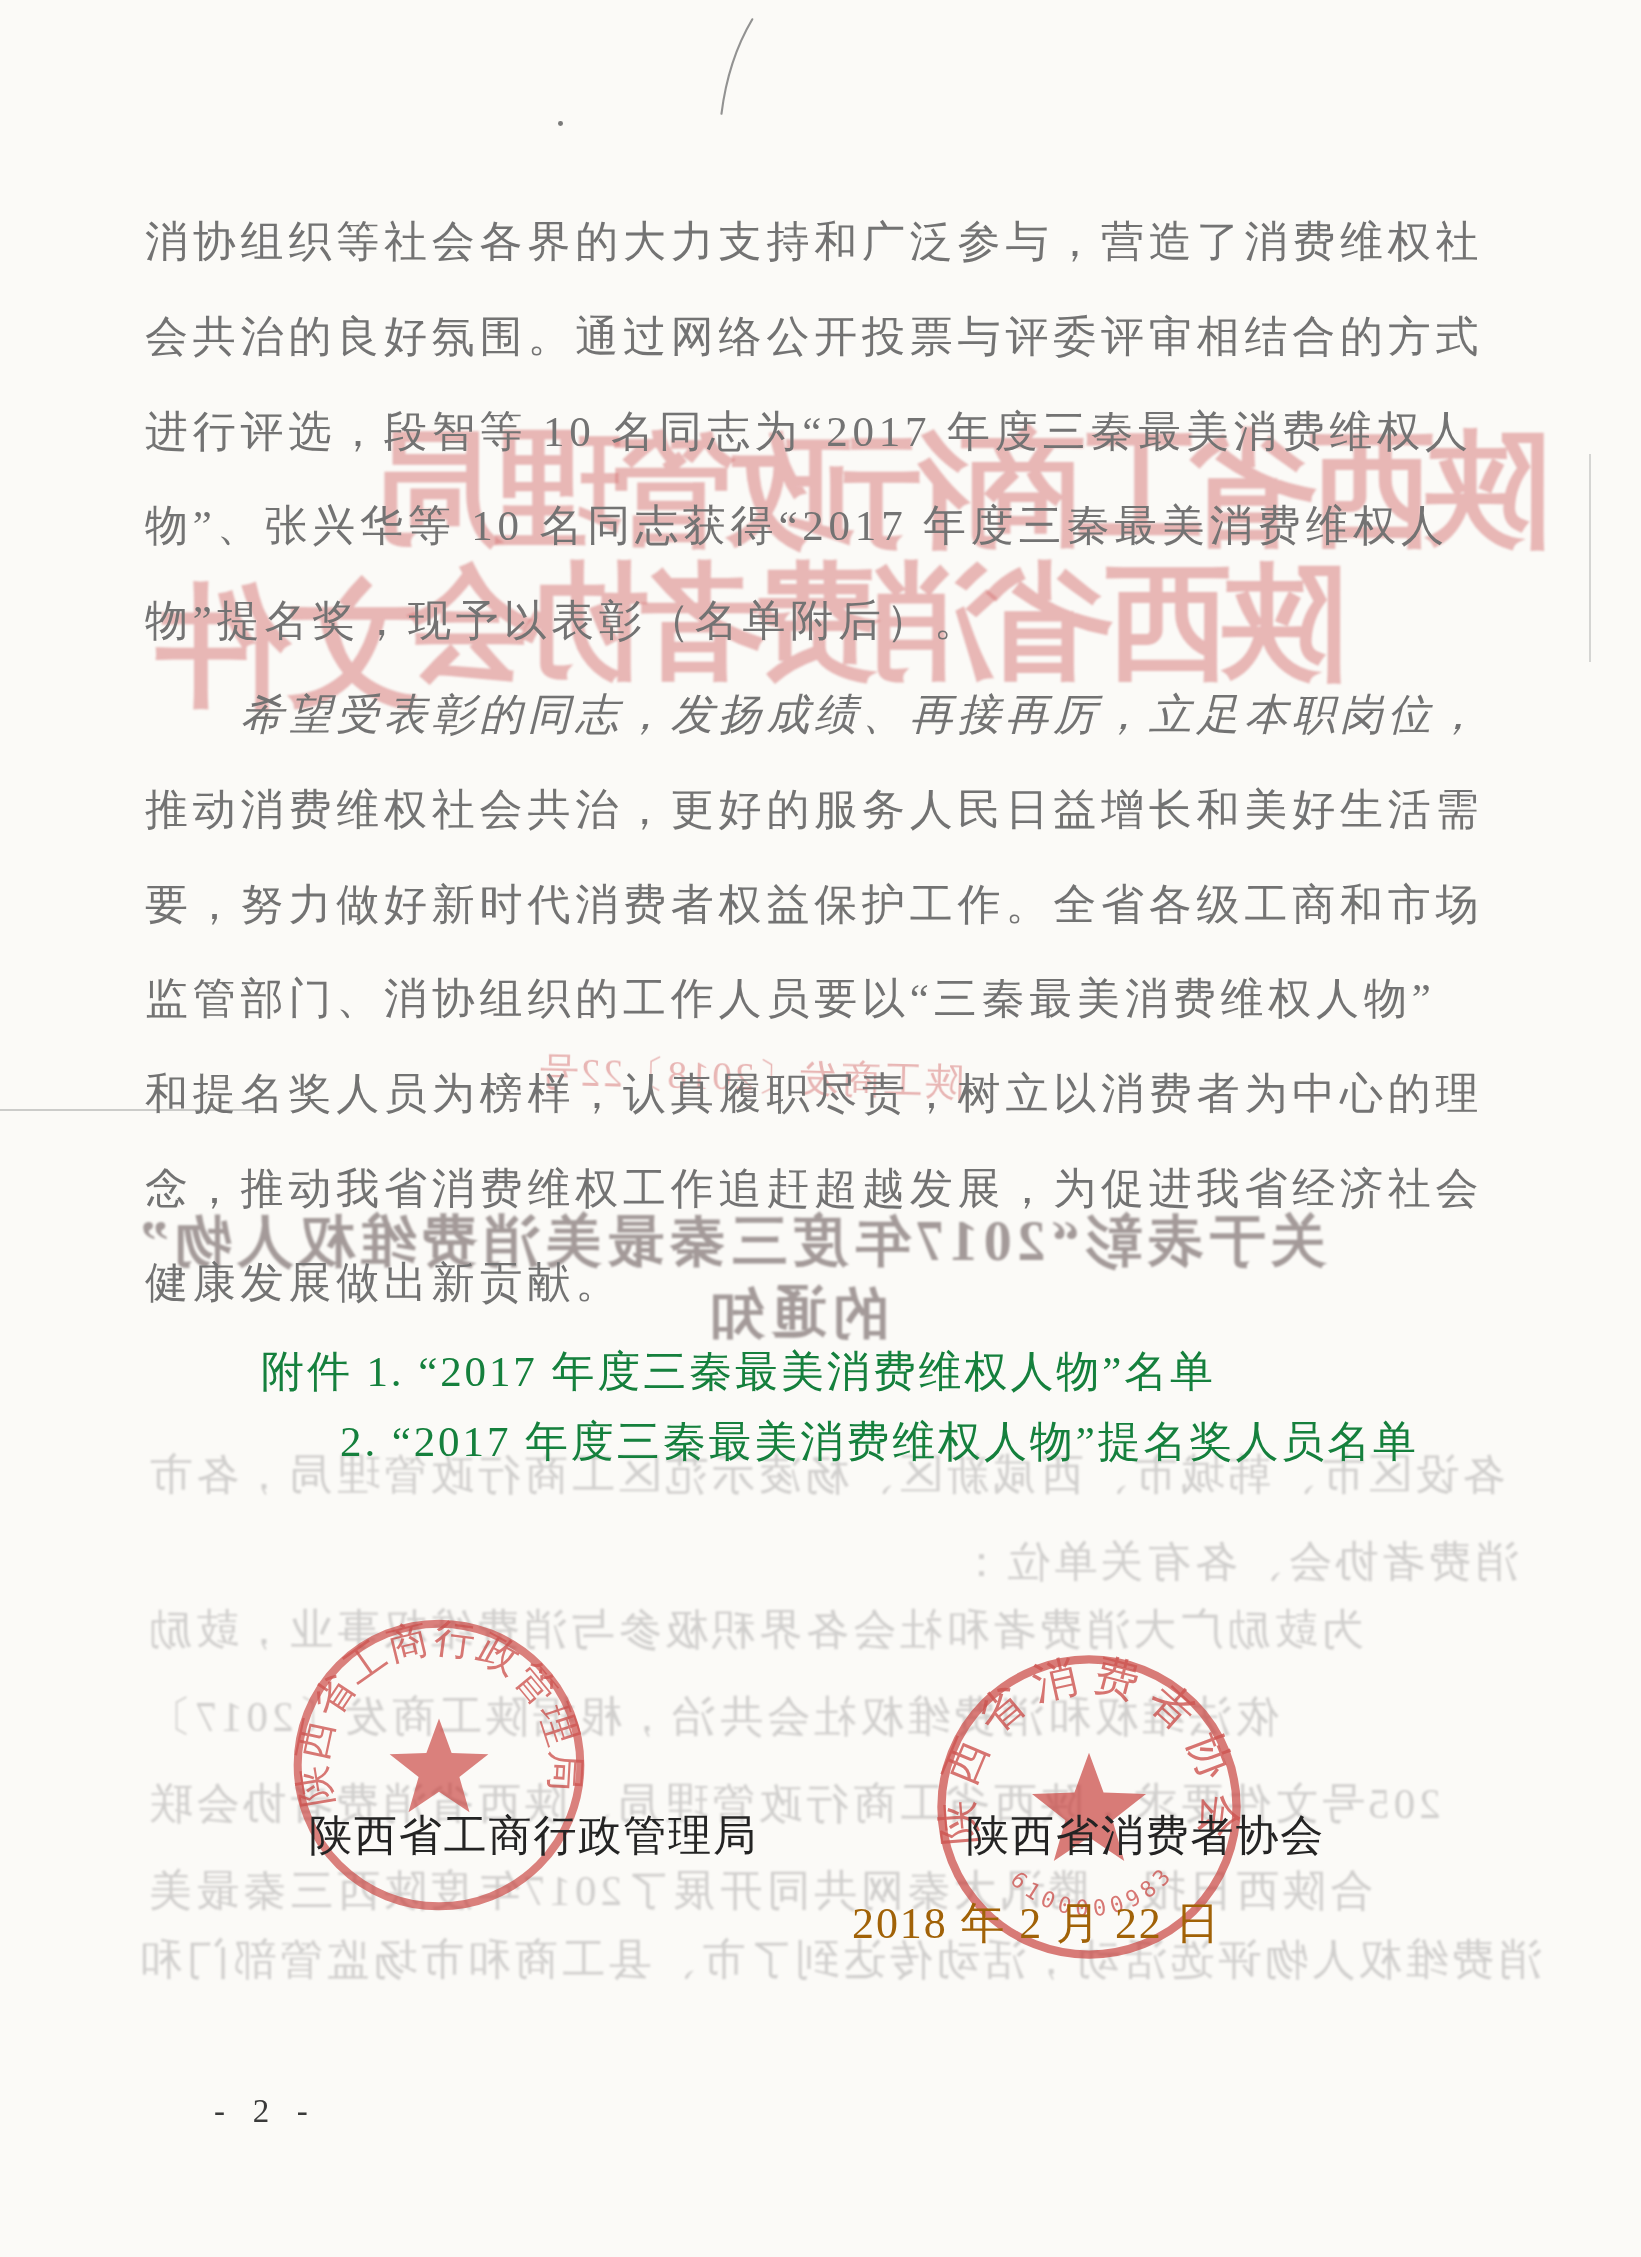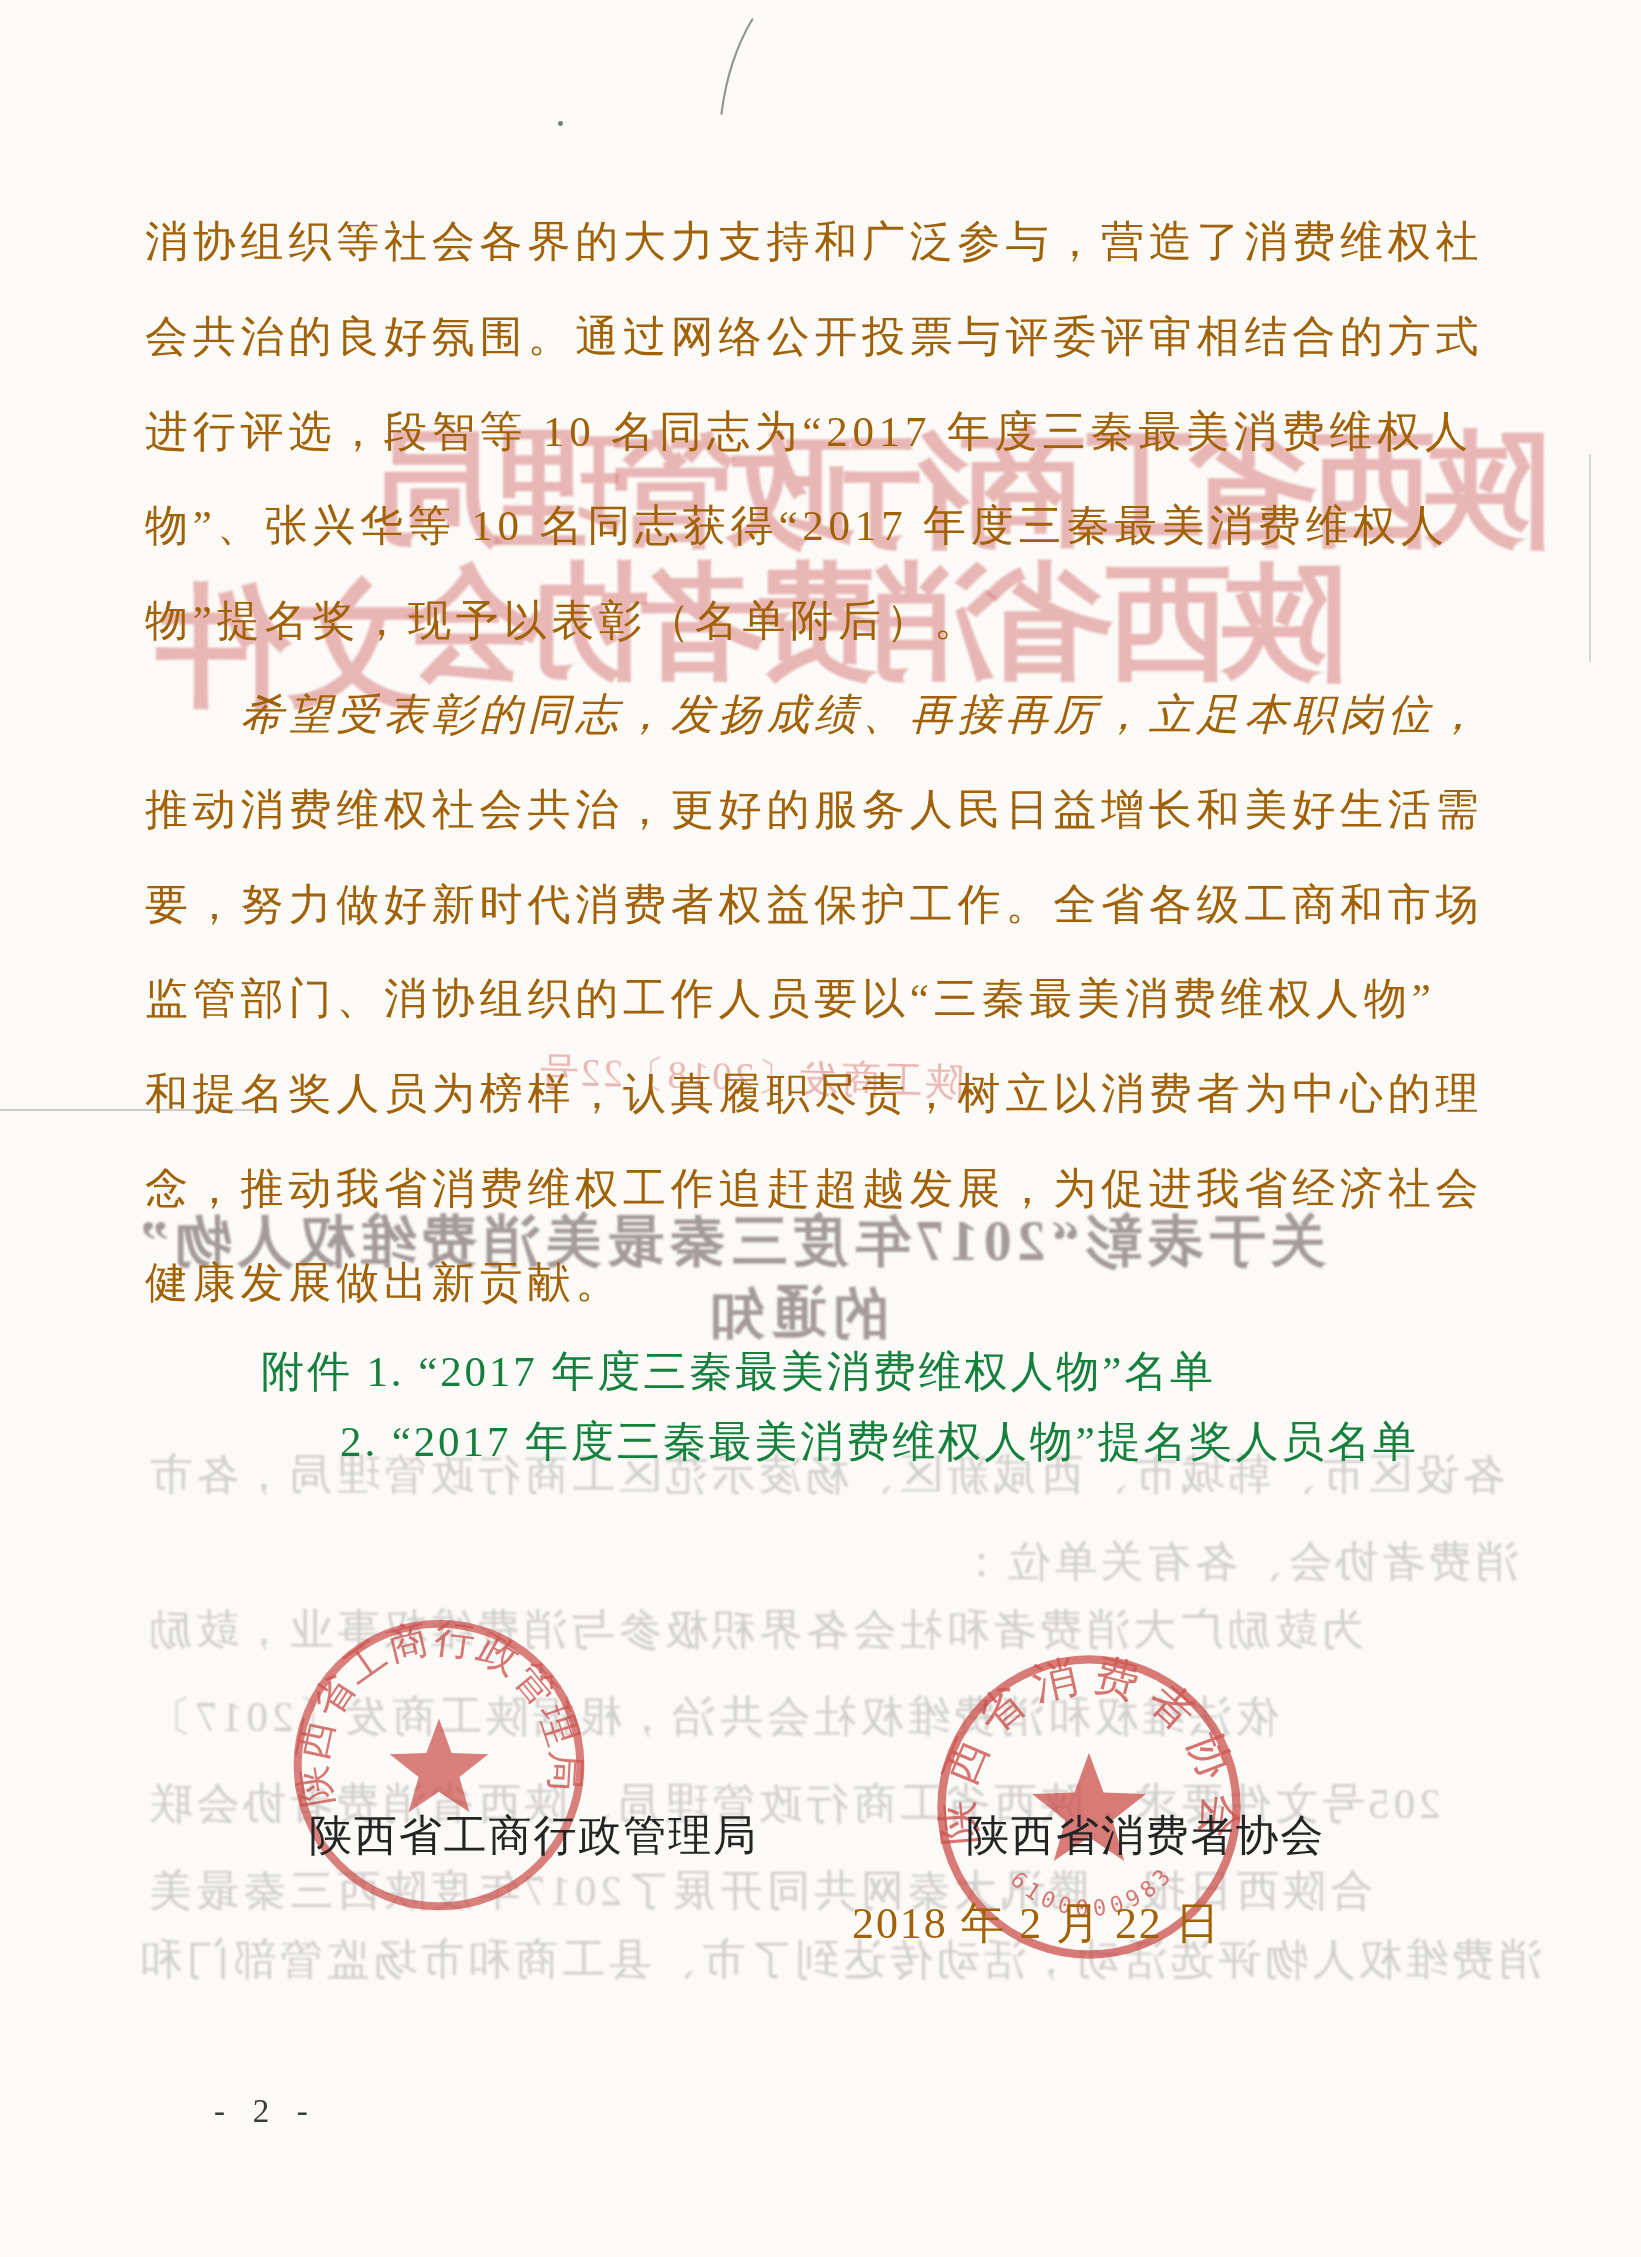--- a/index.html
+++ b/index.html
@@ -8,21 +8,21 @@
     background:#fbfaf7;
     position:relative;
     overflow:hidden;
     font-family:"Liberation Serif","DejaVu Serif",serif;
   }
   .page{position:absolute;inset:0;}
   
   .line{
     position:absolute;left:145px;
     font-size:43px;line-height:56px;letter-spacing:4.8px;
-    color:#a16207;white-space:nowrap;z-index:3;
+    color:#737373;white-space:nowrap;z-index:3;
   }
   .attach{
     position:absolute;
     font-size:43px;letter-spacing:2.9px;color:#15803d;white-space:nowrap;z-index:3;
   }
   
   .org{
     position:absolute;font-size:43px;letter-spacing:1.9px;color:#242424;
     white-space:nowrap;z-index:6;
   }

